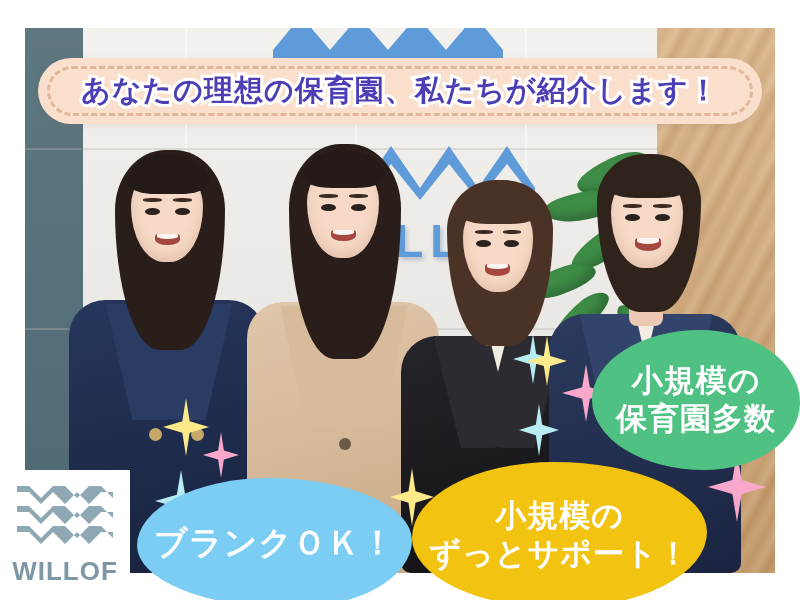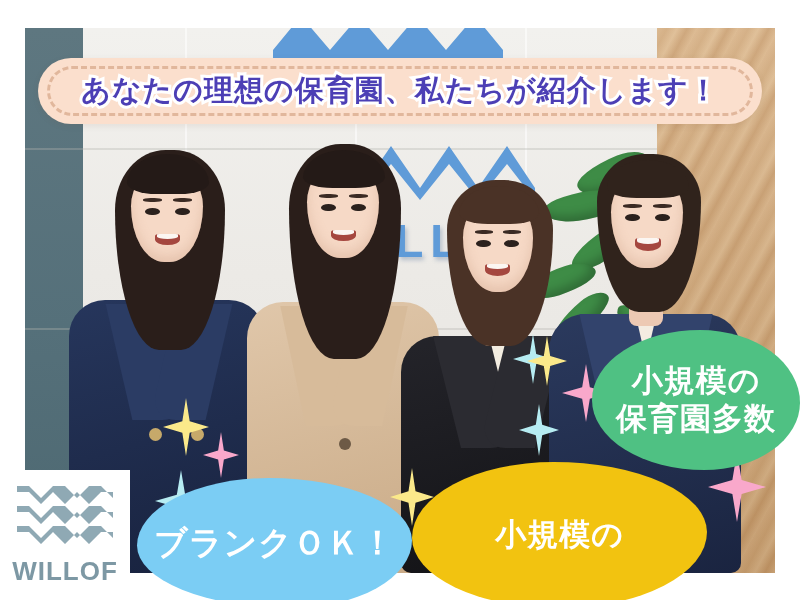--- a/index.html
+++ b/index.html
@@ -241,20 +241,21 @@
     </span>
   </div>
 
   <div class="bubble b-blue">
     <span>ブランクＯＫ！</span>
   </div>
 
   <div class="bubble b-yellow">
     <span>
       <span>小規模の</span><br>
+      <span>ずっとサポート！</span>
     </span>
   </div>
 
   <div class="logo">
     <span>
       <svg width="96" height="62" viewBox="0 0 96 62">
         <g fill="#8fa9b4">
           <polygon points="0,2 12,2 24,14 36,2 48,2 60,14 72,2 84,2 96,14 96,2 96,2 96,8 84,8 72,20 60,8 48,20 36,8 24,20 12,8 0,8"></polygon>
           <polygon points="0,22 12,22 24,34 36,22 48,22 60,34 72,22 84,22 96,34 96,28 84,28 72,40 60,28 48,40 36,28 24,40 12,28 0,28"></polygon>
           <polygon points="0,42 12,42 24,54 36,42 48,42 60,54 72,42 84,42 96,54 96,48 84,48 72,60 60,48 48,60 36,48 24,60 12,48 0,48"></polygon>

